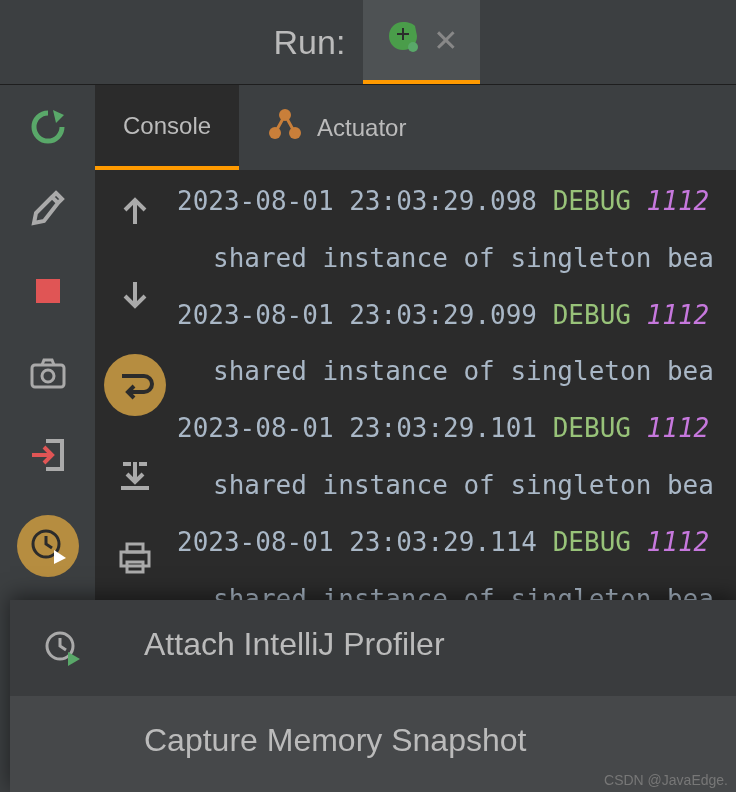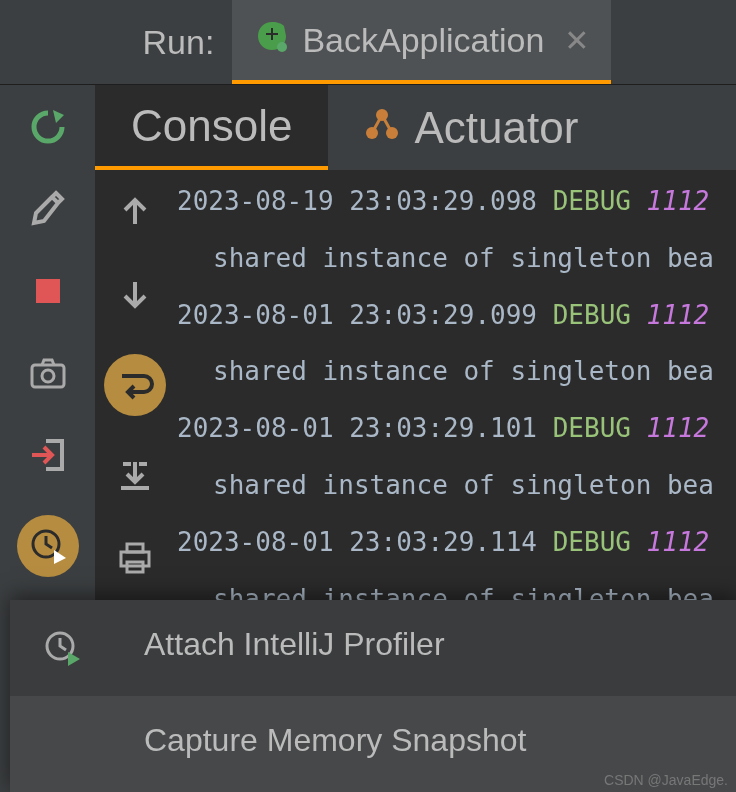--- a/index.html
+++ b/index.html
@@ -82,22 +82,22 @@
       background: #2b2b2b;
     }
     .sub-tabs {
       display: flex;
       height: 85px;
       background: #3c3f41;
     }
     .sub-tab {
       display: flex;
       align-items: center;
-      padding: 0 36px;
-      font-size: 44px;
+      padding: 0 28px;
+      font-size: 24px;
       color: #bbbbbb;
       position: relative;
     }
     .sub-tab.active {
       background: #2b2b2b;
       border-bottom: 4px solid #ff9a00;
     }
     .actuator-icon {
       width: 36px;
       height: 36px;
@@ -194,21 +194,20 @@
 <div class="top-bar">
   <div class="run-label">Run:</div>
   <div class="run-tab">
     <span>
       <svg class="spring-icon" viewBox="0 0 36 36">
         <path d="M18 2 C10 2 4 8 4 16 C4 24 10 30 18 30 C26 30 32 24 32 16 L30 6 C28 4 24 2 18 2 Z" fill="#4a9d4a"></path>
         <path d="M18 8 L18 20 M12 14 L24 14" stroke="#2b2b2b" stroke-width="2"></path>
         <circle cx="28" cy="27" r="5" fill="#59a869"></circle>
       </svg>
     </span>
-    <span class="tab-title">BackApplication</span>
     <span class="close-icon">✕</span>
   </div>
 </div>
 
 <div class="main-area">
   <div class="left-toolbar">
     <div class="tb-icon">
       <svg width="40" height="40" viewBox="0 0 40 40">
         <path d="M20 6 A14 14 0 1 0 34 20" stroke="#59a869" stroke-width="5" fill="none"></path>
         <path d="M25 3 L36 8 L28 16 Z" fill="#59a869"></path>
@@ -289,21 +288,21 @@
         <div class="tb-icon">
           <svg width="40" height="40" viewBox="0 0 40 40">
             <rect x="6" y="14" width="28" height="14" stroke="#aaaaaa" stroke-width="3" fill="none"></rect>
             <rect x="12" y="6" width="16" height="8" stroke="#aaaaaa" stroke-width="3" fill="none"></rect>
             <rect x="12" y="24" width="16" height="10" stroke="#aaaaaa" stroke-width="3" fill="none"></rect>
           </svg>
         </div>
       </div>
 
       <div class="console-output" id="console-output">
-          <div class="log-line"><span class="timestamp">2023-08-19 23:03:29.098 </span><span class="debug">DEBUG </span><span class="pid">1112</span></div>
+          <div class="log-line"><span class="timestamp">2023-08-01 23:03:29.098 </span><span class="debug">DEBUG </span><span class="pid">1112</span></div>
           <div class="log-line indented"><span class="msg">shared instance of singleton bea</span></div>
           <div class="log-line"><span class="timestamp">2023-08-01 23:03:29.099 </span><span class="debug">DEBUG </span><span class="pid">1112</span></div>
           <div class="log-line indented"><span class="msg">shared instance of singleton bea</span></div>
           <div class="log-line"><span class="timestamp">2023-08-01 23:03:29.101 </span><span class="debug">DEBUG </span><span class="pid">1112</span></div>
           <div class="log-line indented"><span class="msg">shared instance of singleton bea</span></div>
           <div class="log-line"><span class="timestamp">2023-08-01 23:03:29.114 </span><span class="debug">DEBUG </span><span class="pid">1112</span></div>
           <div class="log-line indented"><span class="msg">shared instance of singleton bea</span></div>
         </div>
     </div>
   </div>

